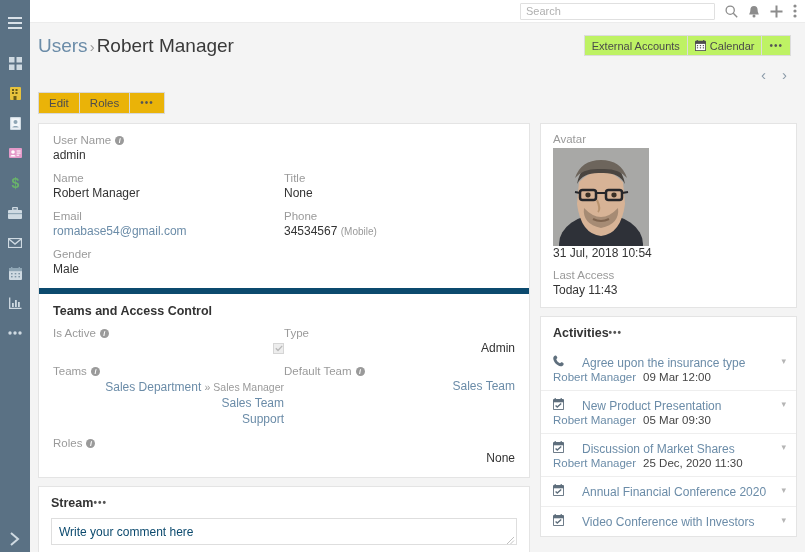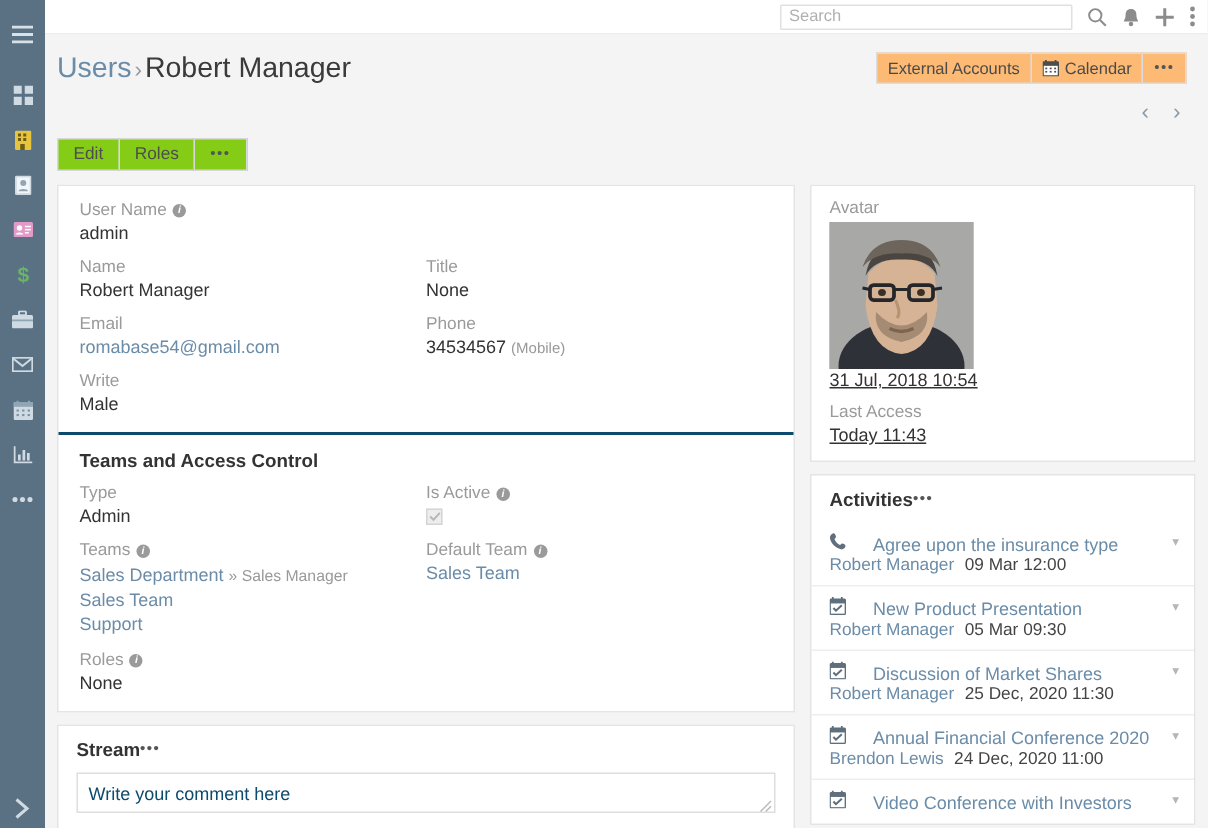--- a/index.html
+++ b/index.html
@@ -60,53 +60,53 @@
     padding: 12px 14px 0 8px;
   }
   .breadcrumb { font-size: 19px; color: #333; white-space: nowrap; }
   .breadcrumb .crumb-link { color: #6b8ca8; cursor: pointer; }
   .breadcrumb .sep { color: #999; font-size: 15px; margin: 0 2px; }
   .breadcrumb .crumb-cur { color: #3a3a3a; }
 
   .header-right { display: flex; flex-direction: column; align-items: flex-end; }
   .btn-group { display: flex; }
   .btn {
-    background: #fdba74; border: 1px solid #dcdcdc;
+    background: #bef264; border: 1px solid #dcdcdc;
     height: 21px; padding: 0 7px;
     font-size: 11px; color: #4a4a4a; cursor: pointer;
     display: flex; align-items: center; gap: 4px;
     margin-left: -1px; font-family: "Liberation Sans", sans-serif;
     white-space: nowrap;
   }
   .btn:first-child { margin-left: 0; }
   .pager { display: flex; gap: 16px; margin-top: 11px; padding-right: 4px; }
   .pager span { color: #8a9aa8; font-size: 15px; cursor: pointer; line-height: 1; }
 
   
   .toolbar { display: flex; padding: 10px 0 9px 8px; }
   .tbtn {
-    background: #84cc16; border: 1px solid #d8d8d8;
+    background: #eab308; border: 1px solid #d8d8d8;
     height: 22px; padding: 0 10px;
     font-size: 11.5px; color: #4d4d4d; cursor: pointer;
     margin-left: -1px; display: flex; align-items: center;
     font-family: "Liberation Sans", sans-serif;
   }
   .tbtn:first-child { margin-left: 0; }
   .dots { letter-spacing: 1px; color: #555; font-size: 10px; line-height: 1; }
 
   
   .body-cols { flex: 1; display: flex; gap: 10px; padding: 0 8px 0 8px; overflow: hidden; }
   .col-main { width: 492px; min-width: 492px; }
   .col-side { flex: 1; }
 
   .panel { background: #fff; border: 1px solid #e4e4e4; }
   .panel + .panel { margin-top: 8px; }
 
   .panel-sec { padding: 10px 14px 10px 14px; }
-  .panel-divider { border-top: 2px solid #0c4a6e; }
+  .panel-divider { border-top: 6px solid #0c4a6e; text-align: right; }
 
   .field-row { display: flex; }
   .field { width: 50%; padding-bottom: 10px; }
   .field.full { width: 100%; }
   .flabel {
     color: #9a9a9a; font-size: 11.5px; margin-bottom: 2px;
     display: flex; align-items: center; gap: 4px;
   }
   .fvalue { color: #333; font-size: 12px; }
   .fvalue.link { color: #6b8ca8; cursor: pointer; }
@@ -145,21 +145,21 @@
   .stream-text { font-size: 12px; color: #a0a0a0; line-height: 15px; flex: 1; }
   .stream-text b { color: #6b8ca8; font-weight: normal; }
   .caret-down { color: #b5b5b5; font-size: 9px; margin-left: 4px; cursor: pointer; }
 
   
   .avatar-img {
     width: 96px; height: 98px; background: #8a8a8a;
     margin-top: 3px; overflow: hidden;
   }
   .side-label { color: #9a9a9a; font-size: 11.5px; margin-bottom: 2px; }
-  .side-value { color: #333; font-size: 12px; margin-bottom: 9px; text-decoration: underline; }
+  .side-value { color: #333; font-size: 12px; margin-bottom: 9px; }
 
   .act-head {
     font-size: 12.5px; font-weight: bold; color: #333;
     padding: 9px 12px 8px 12px;
     display: flex; align-items: center; 
   }
   .act-item {
     border-top: 1px solid #eeeeee;
     padding: 7px 12px 7px 12px;
     position: relative;
@@ -391,45 +391,45 @@
               <div class="field">
                 <div class="flabel">Phone</div>
                 <div class="fvalue">
                   <span class="link">34534567</span>
                   <span class="sub">(Mobile)</span>
                 </div>
               </div>
             </div>
             <div class="field-row">
               <div class="field full" style="padding-bottom:2px">
-                <div class="flabel">Write</div>
+                <div class="flabel">Gender</div>
                 <div class="fvalue">Male</div>
               </div>
             </div>
           </div>
 
           <div class="panel-sec panel-divider">
             <div class="sec-title">
               <span>Teams and Access Control</span>
             </div>
             <div class="field-row">
-              <div class="field">
-                <div class="flabel">Type</div>
-                <div class="fvalue">Admin</div>
-              </div>
               <div class="field">
                 <div class="flabel">
                   <span>Is Active</span>
                   <span class="info-i">i</span>
                 </div>
                 <div class="chk">
                   <svg width="8" height="7" viewBox="0 0 8 7">
                       <path d="M0.8 3.3 L3 5.5 L7.2 0.9" fill="none" stroke="#b8b8b8" stroke-width="1.3"></path>
                     </svg>
                 </div>
+              </div>
+              <div class="field">
+                <div class="flabel">Type</div>
+                <div class="fvalue">Admin</div>
               </div>
             </div>
             <div class="field-row">
               <div class="field">
                 <div class="flabel">
                   <span>Teams</span>
                   <span class="info-i">i</span>
                 </div>
                 <div>
                   <span class="ilink">
@@ -595,23 +595,20 @@
                 <svg width="11" height="12" viewBox="0 0 11 12">
                     <rect x="0" y="1" width="11" height="11" rx="1" fill="#5f6f7d"></rect>
                     <rect x="0.9" y="4.3" width="9.2" height="6.8" fill="#fff"></rect>
                     <rect x="1.6" y="0" width="1.2" height="2.4" fill="#5f6f7d"></rect>
                     <rect x="7.6" y="0" width="1.2" height="2.4" fill="#5f6f7d"></rect>
                     <path d="M2.6 7.4 L4.3 9.1 L8.2 5.5" fill="none" stroke="#5f6f7d" stroke-width="1.4"></path>
                   </svg>
               </span>
               <span class="t">Annual Financial Conference 2020</span>
             </div>
-            <div class="act-meta">
-              <span class="who">Brendon Lewis</span><span class="when">24 Dec, 2020 11:00</span>
-            </div>
             <span class="act-caret">▾</span>
           </div>
 
           <div class="act-item">
             <div class="act-title">
               <span>
                 <svg width="11" height="12" viewBox="0 0 11 12">
                     <rect x="0" y="1" width="11" height="11" rx="1" fill="#5f6f7d"></rect>
                     <rect x="0.9" y="4.3" width="9.2" height="6.8" fill="#fff"></rect>
                     <rect x="1.6" y="0" width="1.2" height="2.4" fill="#5f6f7d"></rect>

